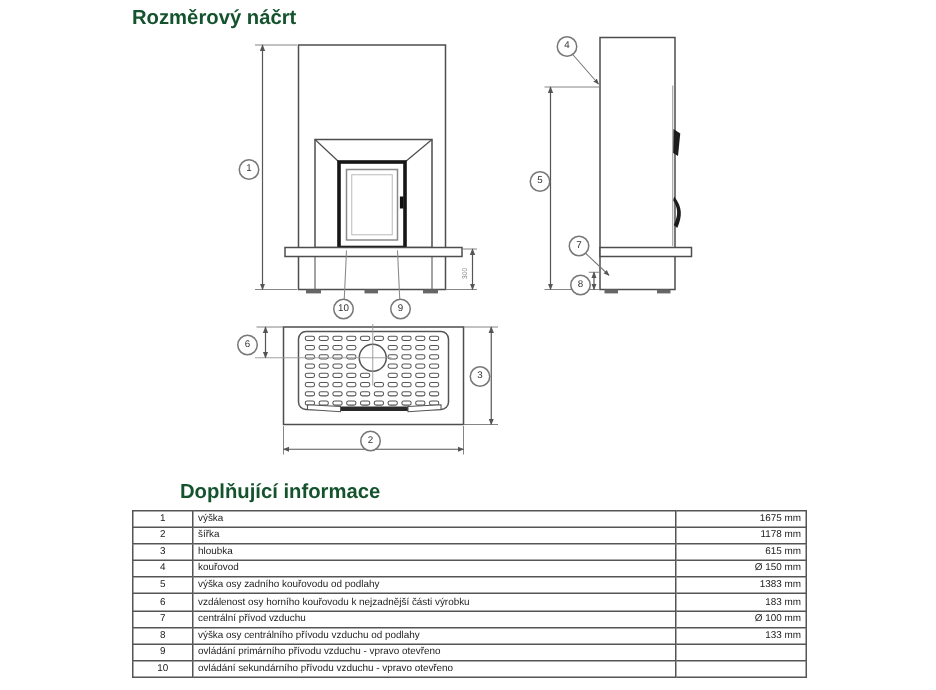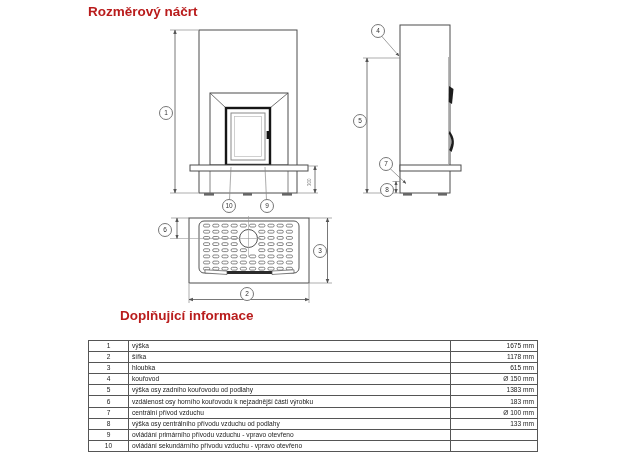--- a/index.html
+++ b/index.html
@@ -1,20 +1,20 @@
 <!DOCTYPE html>
 <html><head>
 <meta charset="utf-8">
 <style>
   html,body{margin:0;padding:0;background:#fff;}
   .canvas{position:relative;width:624px;height:460px;background:#fff;overflow:hidden;
           font-family:"Liberation Sans",sans-serif;}
-  .title{position:absolute;margin:0;font-size:13.5px;font-weight:bold;color:#b91c1c;}
+  .title{position:absolute;margin:0;font-size:13.5px;font-weight:bold;color:#14532d;}
   #drawing-title{left:88px;top:4px;}
-  #info-title{left:88px;top:308px;padding-left:32px;}
+  #info-title{left:88px;top:320px;padding-left:32px;}
   svg{position:absolute;left:0;top:0;}
   .callout{position:absolute;width:12px;height:12px;border:1px solid #777;border-radius:50%;
            background:#fff;font-size:6.5px;line-height:12px;text-align:center;color:#333;box-sizing:content-box;}
   table.info{position:absolute;left:88px;top:340px;width:450px;border-collapse:collapse;table-layout:fixed;}
   table.info td{border:1px solid #555;font-size:6.6px;color:#222;height:10.1px;padding:0 3px;
                 white-space:nowrap;overflow:hidden;line-height:10px;}
   td.num{width:33px;text-align:center;padding:0;}
   td.desc{border-right:none;}
   td.val{width:80px;text-align:right;border-left:none;}
 </style>

